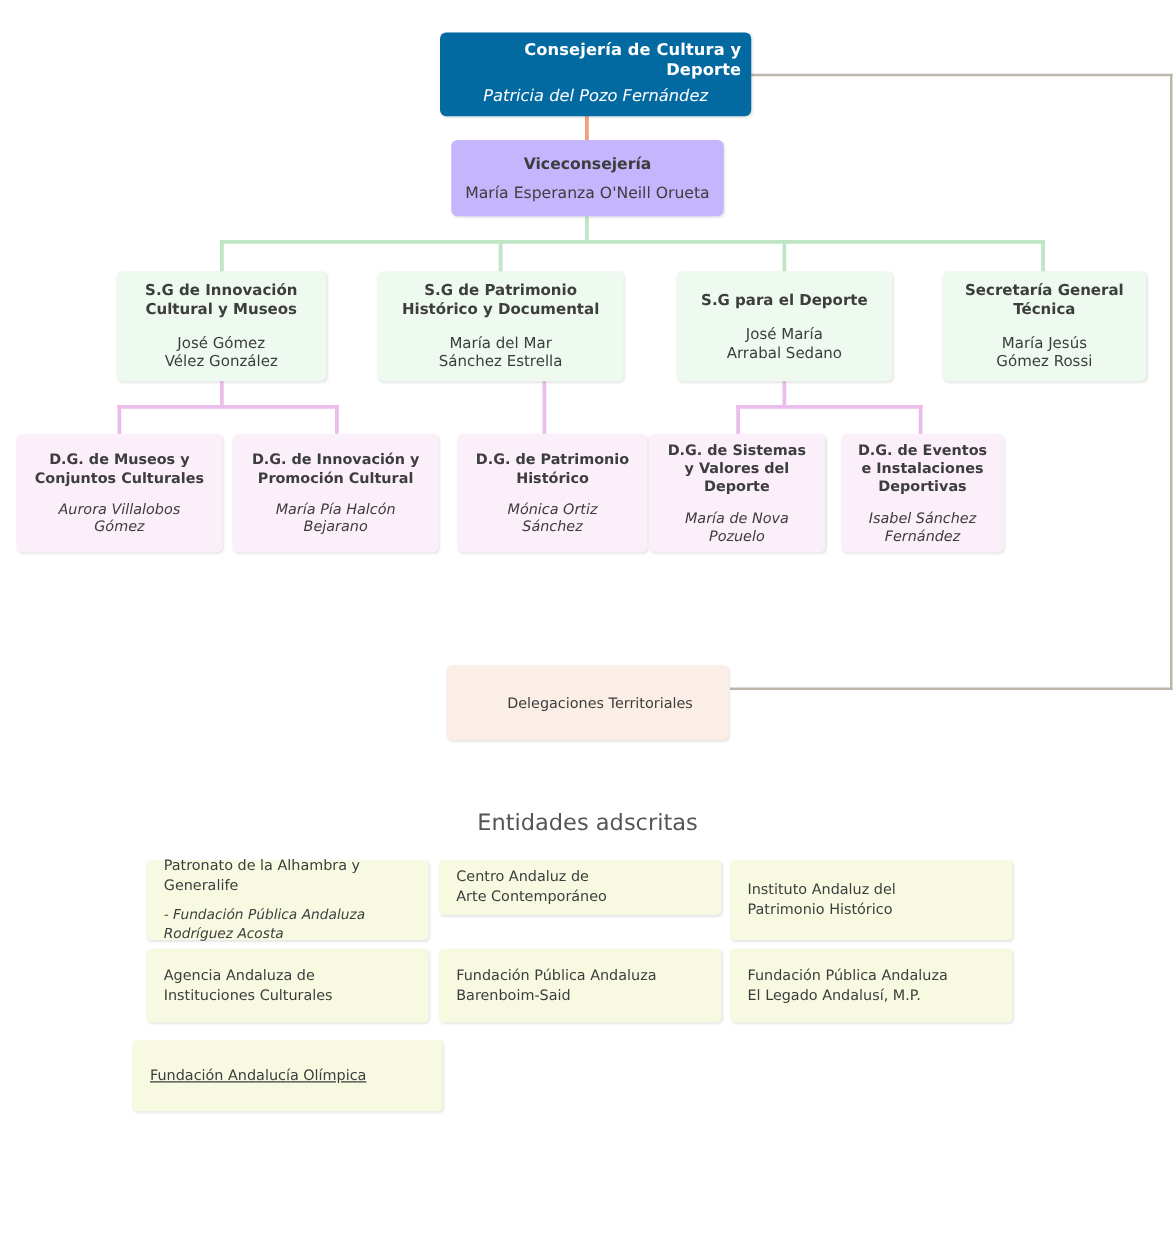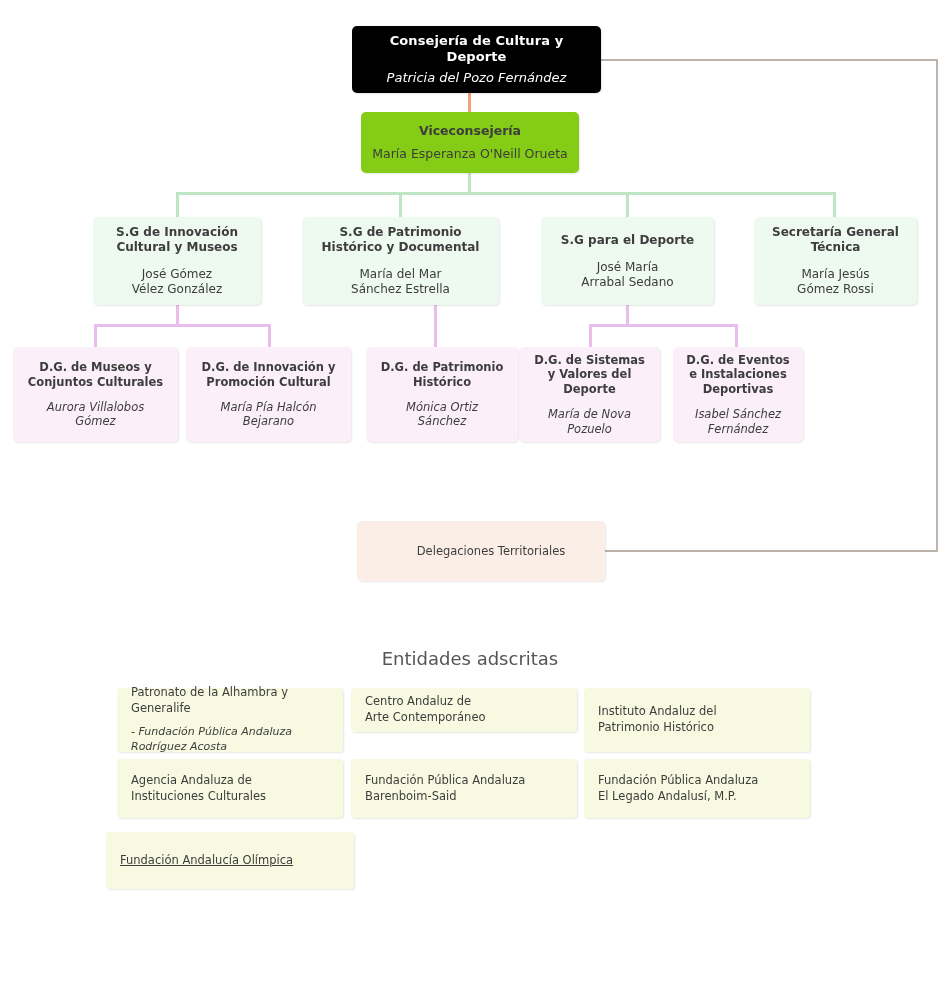--- a/index.html
+++ b/index.html
@@ -39,36 +39,37 @@
   .node .title {
     font-weight: bold;
     line-height: 1.25;
   }
   .node .person {
     line-height: 1.25;
   }
 
   
   .node-root {
-    background: #000000;
+    background: #0369a1;
     color: #ffffff;
+    text-align: right;
   }
   .node-root .title {
     font-size: 13px;
     letter-spacing: .1px;
   }
   .node-root .person {
     font-size: 13px;
     font-style: italic;
     margin-top: 4px;
   }
 
   
   .node-vice {
-    background: #84cc16;
+    background: #c4b5fd;
     color: #3d3d3d;
   }
   .node-vice .title {
     font-size: 12.5px;
   }
   .node-vice .person {
     font-size: 12.5px;
     margin-top: 7px;
   }
 
@@ -281,21 +282,21 @@
       <span>D.G. de Eventos</span><br>
       <span>e Instalaciones</span><br>
       <span>Deportivas</span>
     </div>
     <div class="person">
       <span>Isabel Sánchez</span><br>
       <span>Fernández</span>
     </div>
   </div>
 
-  <div class="node node-delegaciones" style="left:357px; top:521px; width:248px; height:60px;padding-left:28px;">
+  <div class="node node-delegaciones" style="left:357px; top:532px; width:226px; height:60px;padding-left:28px;">
     <div>Delegaciones Territoriales</div>
   </div>
 
   <div id="entidades-heading">Entidades adscritas</div>
 
   <div class="node node-entity" style="left:117px; top:688px; width:226px; height:64px;">
     <div class="ent-name">
       <span>Patronato de la Alhambra y Generalife</span>
     </div>
     <div class="ent-sub">

